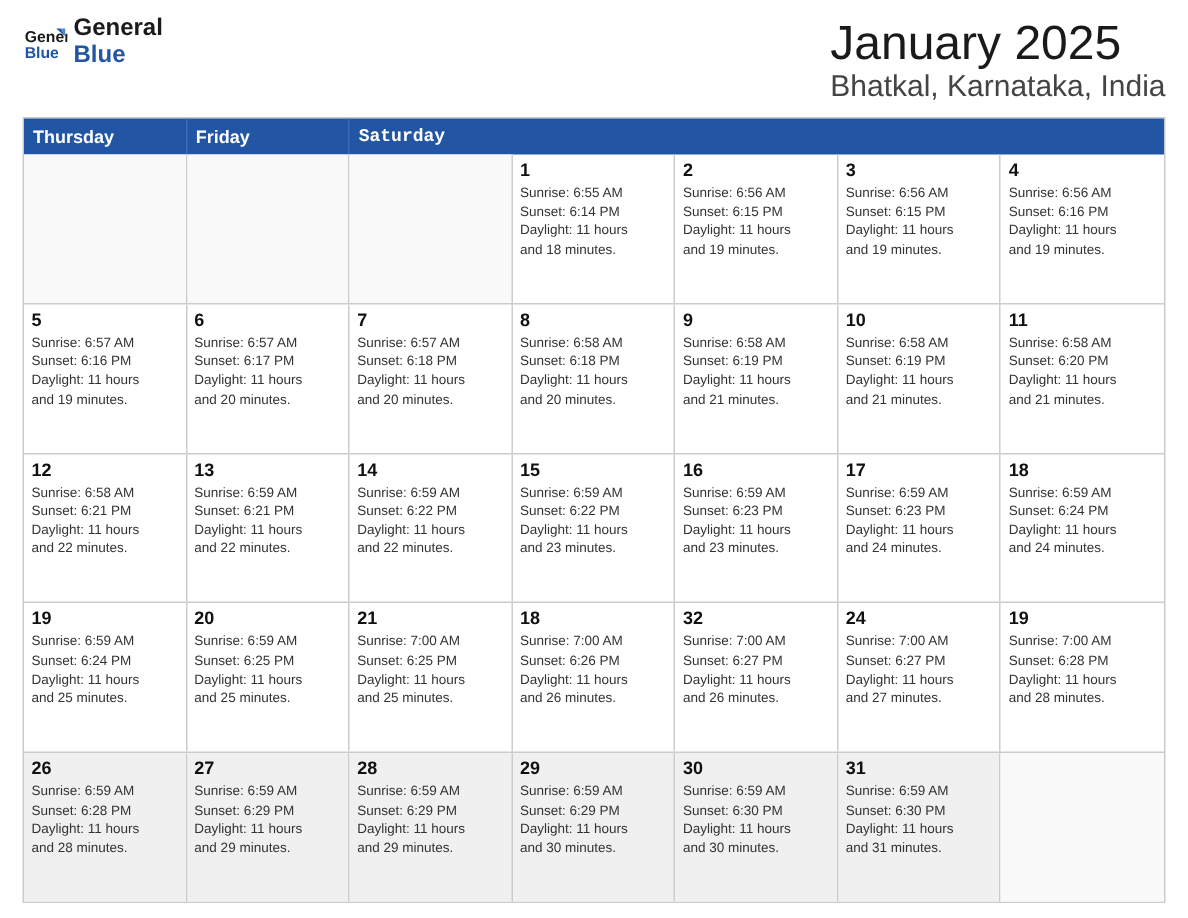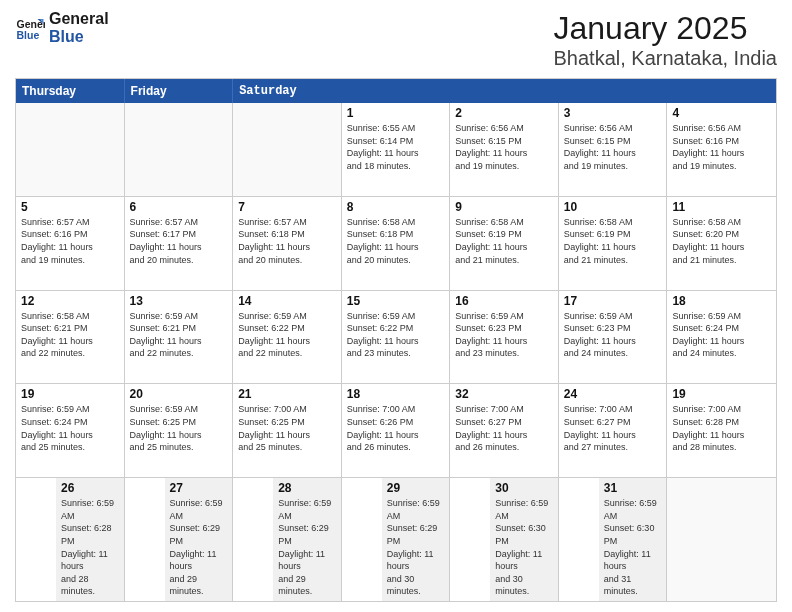--- a/index.html
+++ b/index.html
@@ -78,21 +78,21 @@
     .cal-row:first-child { border-top: none; }
     .cal-cell {
       border-right: 1px solid #ccc;
       padding: 3px 5px;
       font-size: 9.5px;
       color: #333;
       min-height: 80px;
     }
     .cal-cell:last-child { border-right: none; }
     .cal-cell.empty { background: #f9f9f9; }
-    .cal-cell.shaded { background: #f0f0f0; margin-left: 40px; }
+    .cal-cell.shaded { background: #f0f0f0; }
     .day-num {
       font-size: 12px;
       font-weight: bold;
       color: #111;
       display: block;
       margin-bottom: 2px;
     }
     .day-info {
       font-size: 9px;
       color: #333;

